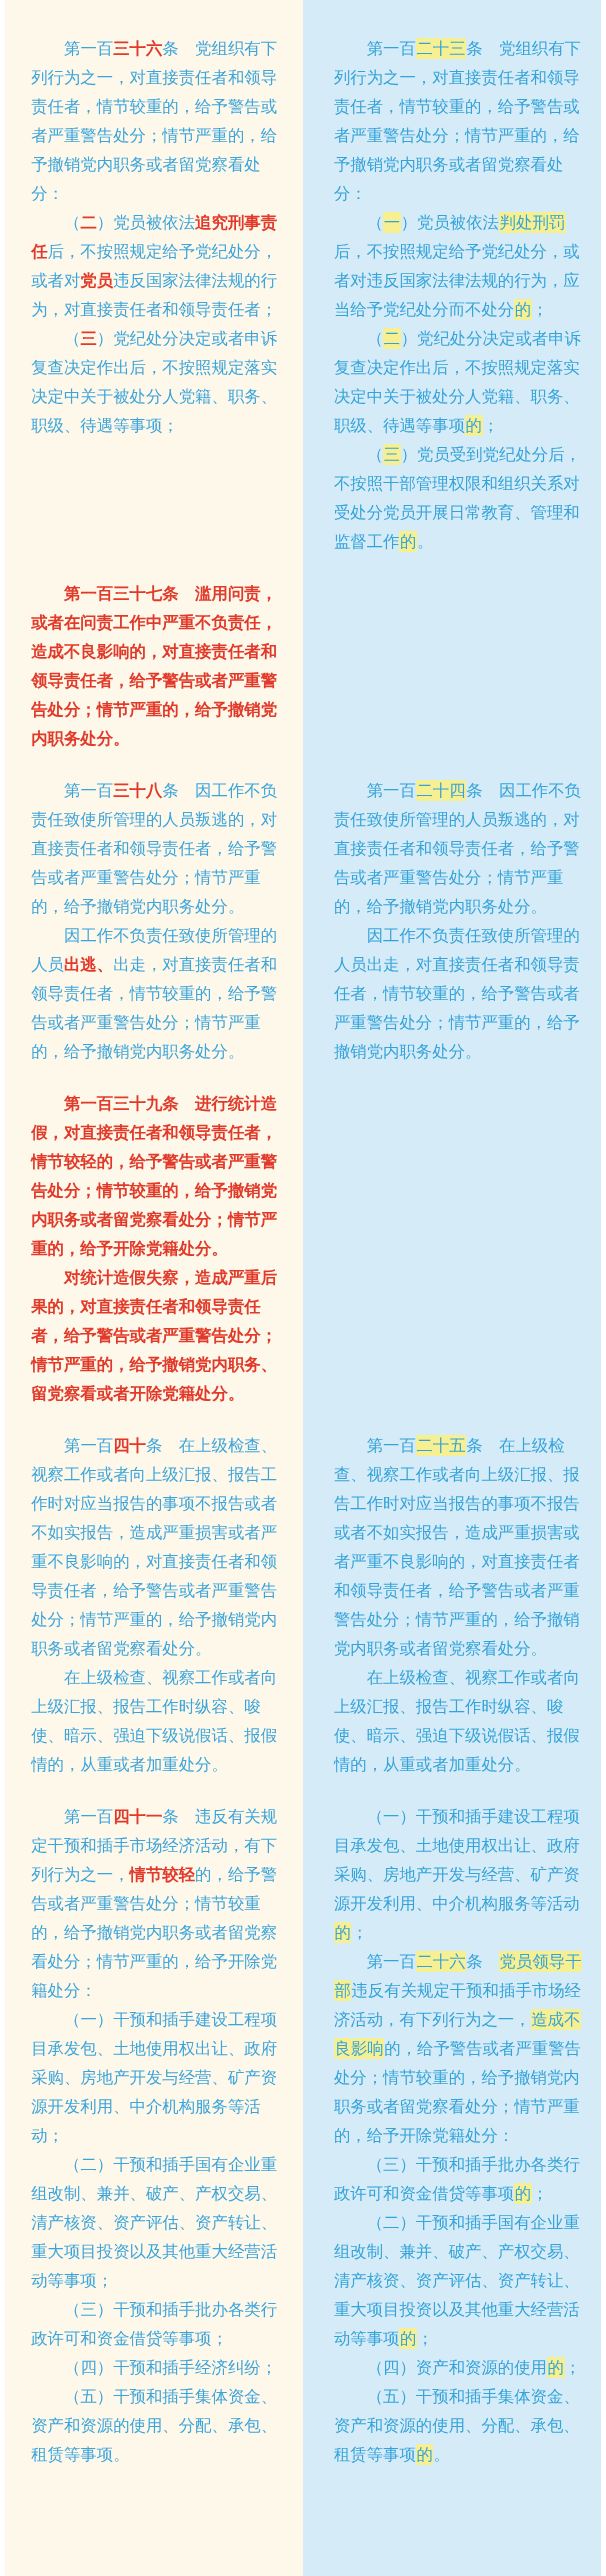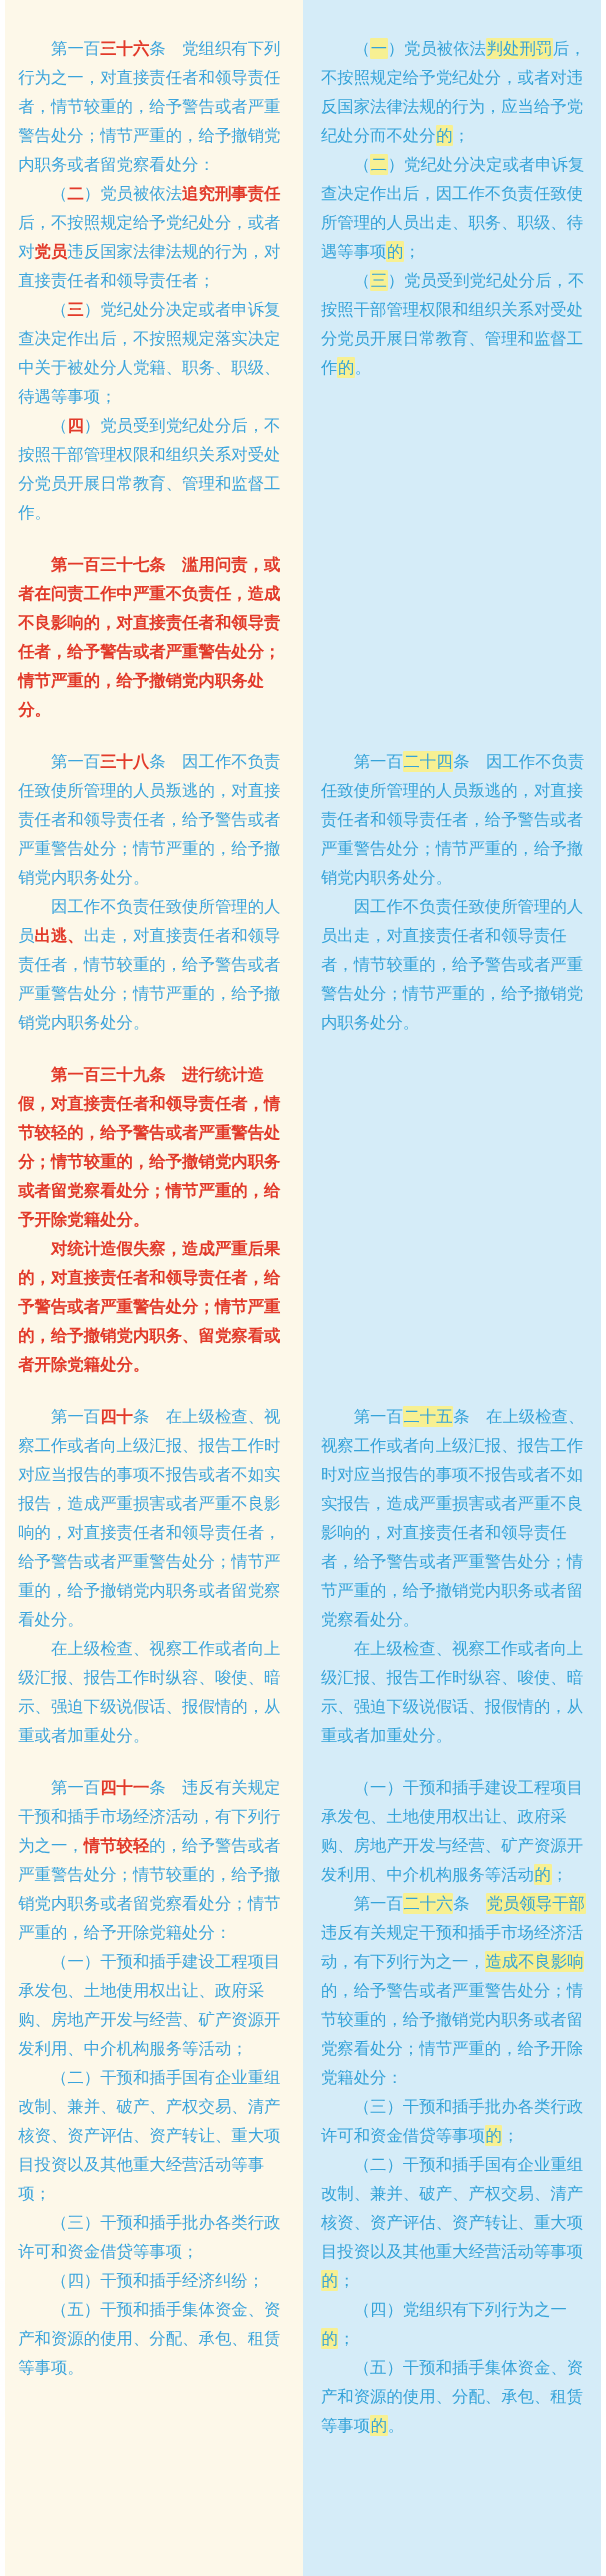--- a/index.html
+++ b/index.html
@@ -2,44 +2,44 @@
 <html style="--page-bg: #ffffff; --left-bg: #fdf8e9; --right-bg: #d5ecf8; --left-text: #3ba4dc; --right-text: #35a3d9; --revision-red: #e23a2a; --highlight-yellow: #f7f092;font-size:9.7px"><head>
 <meta charset="utf-8">
 <style>
   html,body{margin:0;padding:0;background:#ffffff;}
   body{font-family:"DejaVu Sans",sans-serif;}
   .page{position:relative;width:607px;min-height:2576px;background:var(--page-bg,#ffffff);overflow:hidden;}
   .bg-strip{position:absolute;top:0;height:100%;width:298px;}
   .bg-left{left:4.9px;background:var(--left-bg,#fdf8e9);}
   .bg-right{left:303px;background:var(--right-bg,#d5ecf8);}
   .grid{position:relative;display:grid;grid-template-columns:298px 298px;row-gap:23px;padding:34px 0 8.5px 4.9px;box-sizing:border-box;}
-  .cell{box-sizing:border-box;font-size:16.4px;line-height:29px;letter-spacing:0;}
+  .cell{box-sizing:border-box;font-size:16.4px;line-height:29px;letter-spacing:0;margin-left:13px;}
   .cell-left{padding:0 16.4px 0 13.3px;color:var(--left-text,#3ba4dc);}
   .cell-right{padding:0 11.5px 0 18px;color:var(--right-text,#35a3d9);}
   .cell p{margin:0;text-indent:2em;word-break:normal;line-break:strict;}
   .run-n{color:inherit;}
   .run-r{color:var(--revision-red,#e23a2a);font-weight:700;}
   .run-h{background:var(--highlight-yellow,#f7f092);padding:1.2px 0.6px;border-radius:1.2px;box-decoration-break:clone;-webkit-box-decoration-break:clone;}
 </style>
 </head>
 <body>
 
 <div class="page">
   <div class="bg-strip bg-left"></div>
   <div class="bg-strip bg-right"></div>
   <div class="grid" id="grid">
       <div class="cell cell-left">
         <p><span class="run-n">第一百</span><span class="run-r">三十六</span><span class="run-n">条　党组织有下列行为之一，对直接责任者和领导责任者，情节较重的，给予警告或者严重警告处分；情节严重的，给予撤销党内职务或者留党察看处分：</span></p>
         <p><span class="run-n">（</span><span class="run-r">二</span><span class="run-n">）党员被依法</span><span class="run-r">追究刑事责任</span><span class="run-n">后，不按照规定给予党纪处分，或者对</span><span class="run-r">党员</span><span class="run-n">违反国家法律法规的行为，对直接责任者和领导责任者；</span></p>
         <p><span class="run-n">（</span><span class="run-r">三</span><span class="run-n">）党纪处分决定或者申诉复查决定作出后，不按照规定落实决定中关于被处分人党籍、职务、职级、待遇等事项；</span></p>
-        <p><span class="run-n">（</span><span class="run-r">四</span><span class="run-n">）党员受到党纪处分后，不按照干部管理权限和组织关系对受处分党员开展日常教育、管理和监督工作。</span></p>
       </div>
       <div class="cell cell-right">
+        <p><span class="run-n">第一百</span><span class="run-h">二十三</span><span class="run-n">条　党组织有下列行为之一，对直接责任者和领导责任者，情节较重的，给予警告或者严重警告处分；情节严重的，给予撤销党内职务或者留党察看处分：</span></p>
         <p><span class="run-n">（</span><span class="run-h">一</span><span class="run-n">）党员被依法</span><span class="run-h">判处刑罚</span><span class="run-n">后，不按照规定给予党纪处分，或者对违反国家法律法规的行为，应当给予党纪处分而不处分</span><span class="run-h">的</span><span class="run-n">；</span></p>
-        <p><span class="run-n">（</span><span class="run-h">二</span><span class="run-n">）党纪处分决定或者申诉复查决定作出后，因工作不负责任致使所管理的人员出走、职务、职级、待遇等事项</span><span class="run-h">的</span><span class="run-n">；</span></p>
+        <p><span class="run-n">（</span><span class="run-h">二</span><span class="run-n">）党纪处分决定或者申诉复查决定作出后，不按照规定落实决定中关于被处分人党籍、职务、职级、待遇等事项</span><span class="run-h">的</span><span class="run-n">；</span></p>
         <p><span class="run-n">（</span><span class="run-h">三</span><span class="run-n">）党员受到党纪处分后，不按照干部管理权限和组织关系对受处分党员开展日常教育、管理和监督工作</span><span class="run-h">的</span><span class="run-n">。</span></p>
       </div>
       <div class="cell cell-left">
         <p><span class="run-r">第一百三十七条　滥用问责，或者在问责工作中严重不负责任，造成不良影响的，对直接责任者和领导责任者，给予警告或者严重警告处分；情节严重的，给予撤销党内职务处分。</span></p>
       </div>
       <div class="cell cell-right"></div>
       <div class="cell cell-left">
         <p><span class="run-n">第一百</span><span class="run-r">三十八</span><span class="run-n">条　因工作不负责任致使所管理的人员叛逃的，对直接责任者和领导责任者，给予警告或者严重警告处分；情节严重的，给予撤销党内职务处分。</span></p>
         <p><span class="run-n">因工作不负责任致使所管理的人员</span><span class="run-r">出逃、</span><span class="run-n">出走，对直接责任者和领导责任者，情节较重的，给予警告或者严重警告处分；情节严重的，给予撤销党内职务处分。</span></p>
       </div>
@@ -66,18 +66,18 @@
         <p><span class="run-n">（二）干预和插手国有企业重组改制、兼并、破产、产权交易、清产核资、资产评估、资产转让、重大项目投资以及其他重大经营活动等事项；</span></p>
         <p><span class="run-n">（三）干预和插手批办各类行政许可和资金借贷等事项；</span></p>
         <p><span class="run-n">（四）干预和插手经济纠纷；</span></p>
         <p><span class="run-n">（五）干预和插手集体资金、资产和资源的使用、分配、承包、租赁等事项。</span></p>
       </div>
       <div class="cell cell-right">
         <p><span class="run-n">（一）干预和插手建设工程项目承发包、土地使用权出让、政府采购、房地产开发与经营、矿产资源开发利用、中介机构服务等活动</span><span class="run-h">的</span><span class="run-n">；</span></p>
         <p><span class="run-n">第一百</span><span class="run-h">二十六</span><span class="run-n">条　</span><span class="run-h">党员领导干部</span><span class="run-n">违反有关规定干预和插手市场经济活动，有下列行为之一，</span><span class="run-h">造成不良影响</span><span class="run-n">的，给予警告或者严重警告处分；情节较重的，给予撤销党内职务或者留党察看处分；情节严重的，给予开除党籍处分：</span></p>
         <p><span class="run-n">（三）干预和插手批办各类行政许可和资金借贷等事项</span><span class="run-h">的</span><span class="run-n">；</span></p>
         <p><span class="run-n">（二）干预和插手国有企业重组改制、兼并、破产、产权交易、清产核资、资产评估、资产转让、重大项目投资以及其他重大经营活动等事项</span><span class="run-h">的</span><span class="run-n">；</span></p>
-        <p><span class="run-n">（四）党组织有下列行为之一</span><span class="run-h">的</span><span class="run-n">；</span></p>
+        <p><span class="run-n">（四）资产和资源的使用</span><span class="run-h">的</span><span class="run-n">；</span></p>
         <p><span class="run-n">（五）干预和插手集体资金、资产和资源的使用、分配、承包、租赁等事项</span><span class="run-h">的</span><span class="run-n">。</span></p>
       </div>
     </div>
 </div>
 
 
 </body></html>

